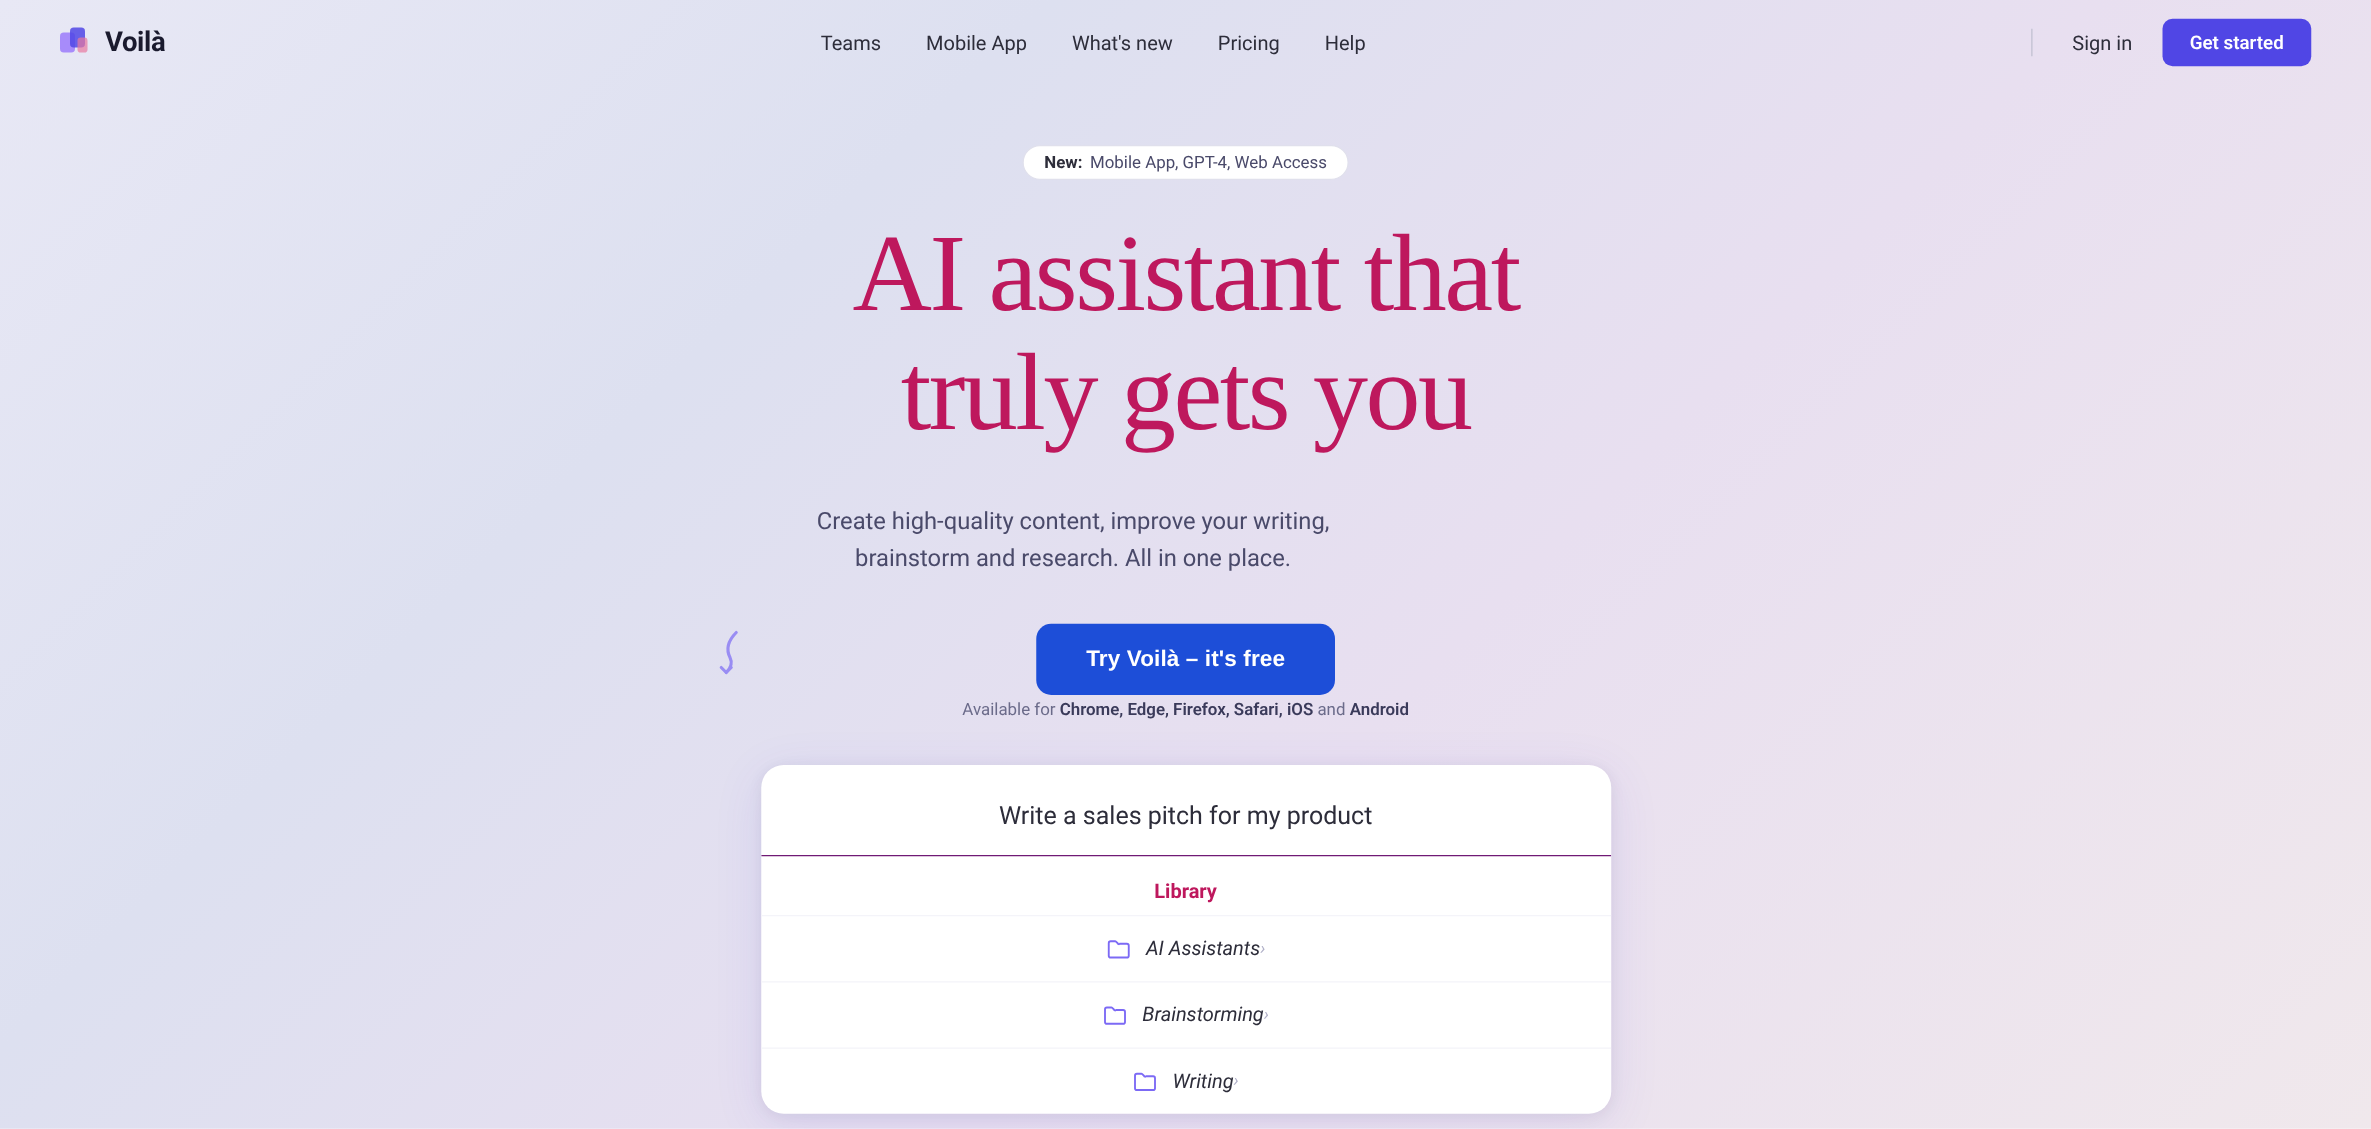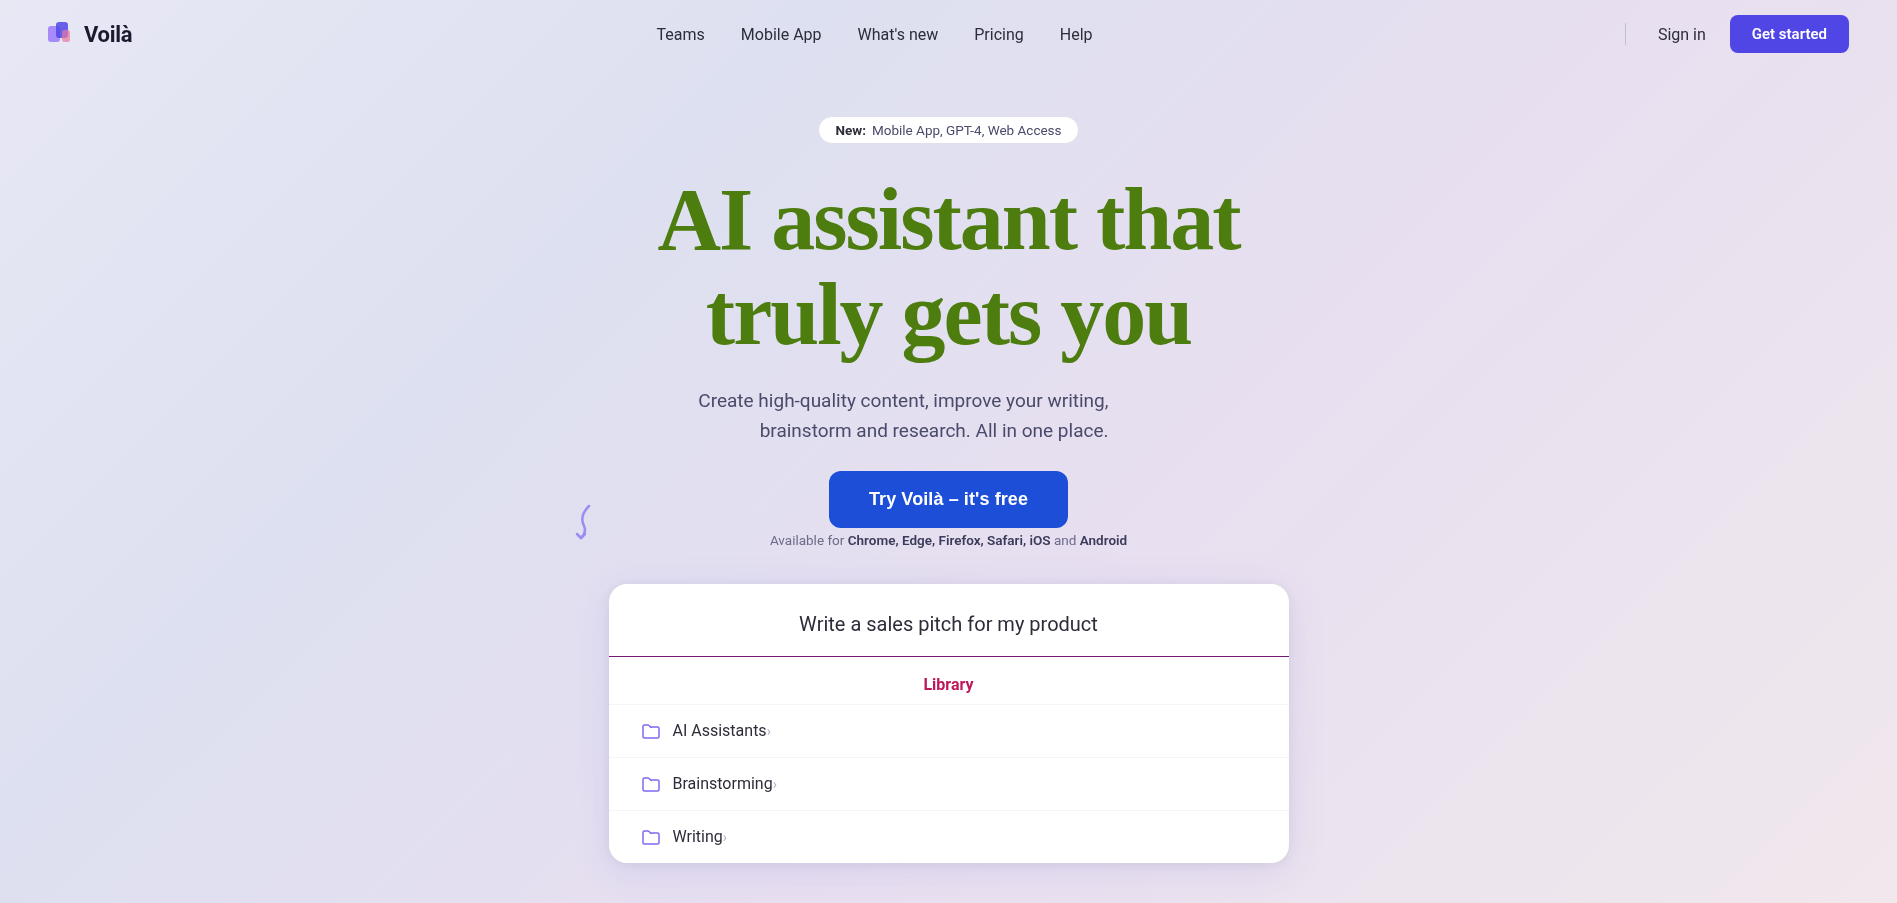--- a/index.html
+++ b/index.html
@@ -116,35 +116,34 @@
     }
 
     .badge-new {
       font-weight: 700;
       color: #2d2d3a;
     }
 
     .hero-title {
       font-family: Georgia, 'Times New Roman', serif;
       font-size: 88px;
-      font-weight: 700;
+      font-weight: 400;
       line-height: 1.08;
-      color: #4d7c0f;
+      color: #be185d;
       letter-spacing: -2px;
       max-width: 760px;
-      margin-bottom: 24px;
+      margin-bottom: 40px;
     }
 
     .hero-subtitle {
       font-size: 19px;
       color: #4a4a6a;
       line-height: 1.6;
       max-width: 500px;
-      margin-bottom: 24px;
-      text-align: right;
+      margin-bottom: 36px;
     }
 
     .try-btn {
       background: #1d4ed8;
       color: #fff;
       border: none;
       border-radius: 12px;
       padding: 18px 40px;
       font-size: 18px;
       font-weight: 600;
@@ -199,24 +198,25 @@
       font-weight: 700;
       color: #be185d;
       padding: 18px 32px 10px;
       text-transform: none;
       letter-spacing: 0;
     }
 
     .library-item {
       display: flex;
       align-items: center;
-      justify-content: flex-start;
+      justify-content: center;
       padding: 16px 32px;
       border-top: 1px solid #f4f4f9;
       cursor: pointer;
+      font-style: italic;
     }
 
     .library-item-left {
       display: flex;
       align-items: center;
       gap: 12px;
     }
 
     .folder-icon {
       width: 20px;

